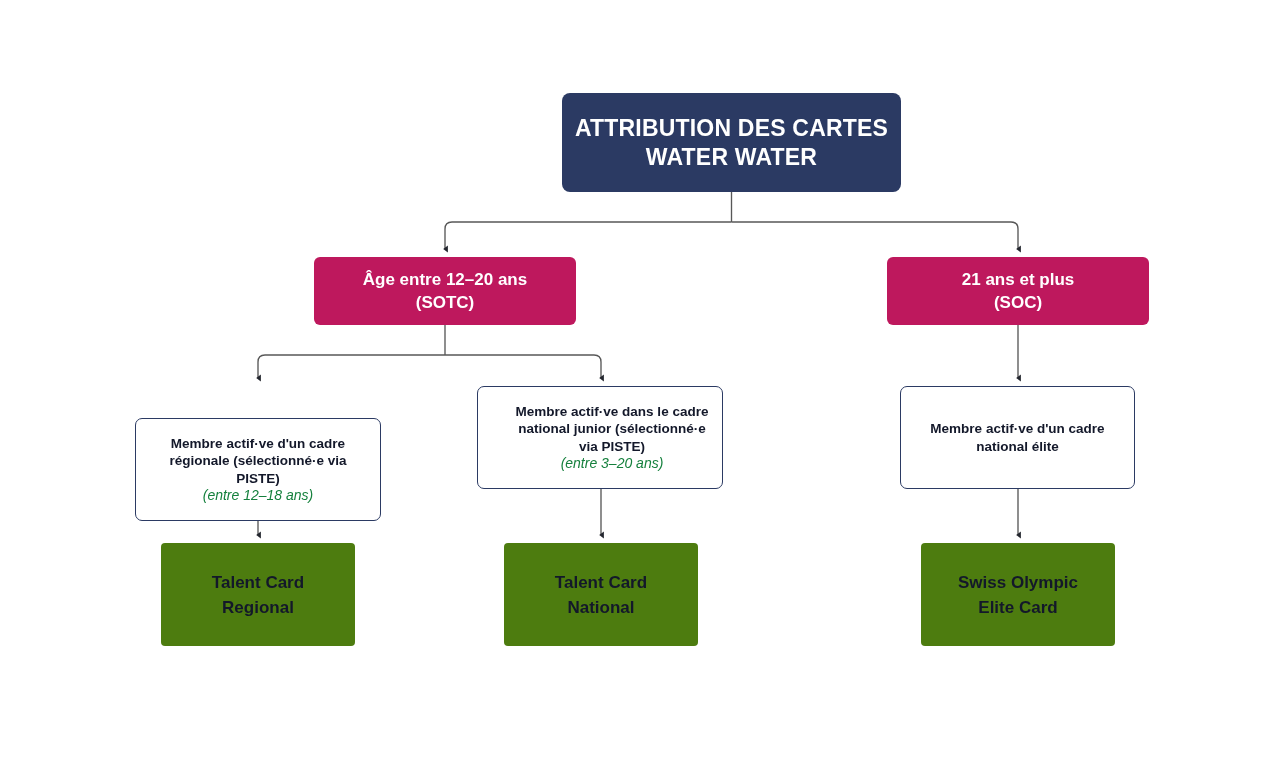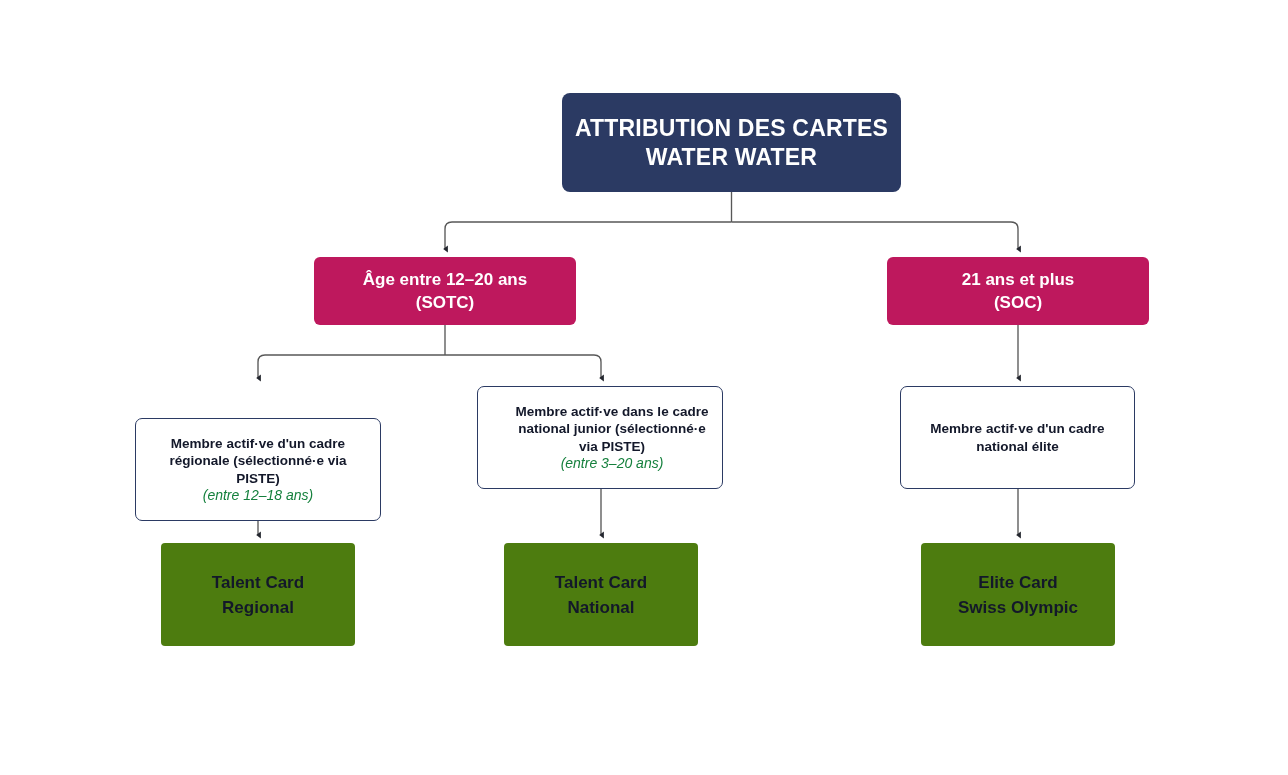--- a/index.html
+++ b/index.html
@@ -204,18 +204,18 @@
 
   <div class="node node-card node-card-national">
     <div class="node-inner">
       <div class="card-text">Talent Card</div>
       <div class="card-text">National</div>
     </div>
   </div>
 
   <div class="node node-card node-card-elite">
     <div class="node-inner">
+      <div class="card-text">Swiss Olympic</div>
       <div class="card-text">Elite Card</div>
-      <div class="card-text">Swiss Olympic</div>
     </div>
   </div>
 
 </div>
 
 </body></html>

